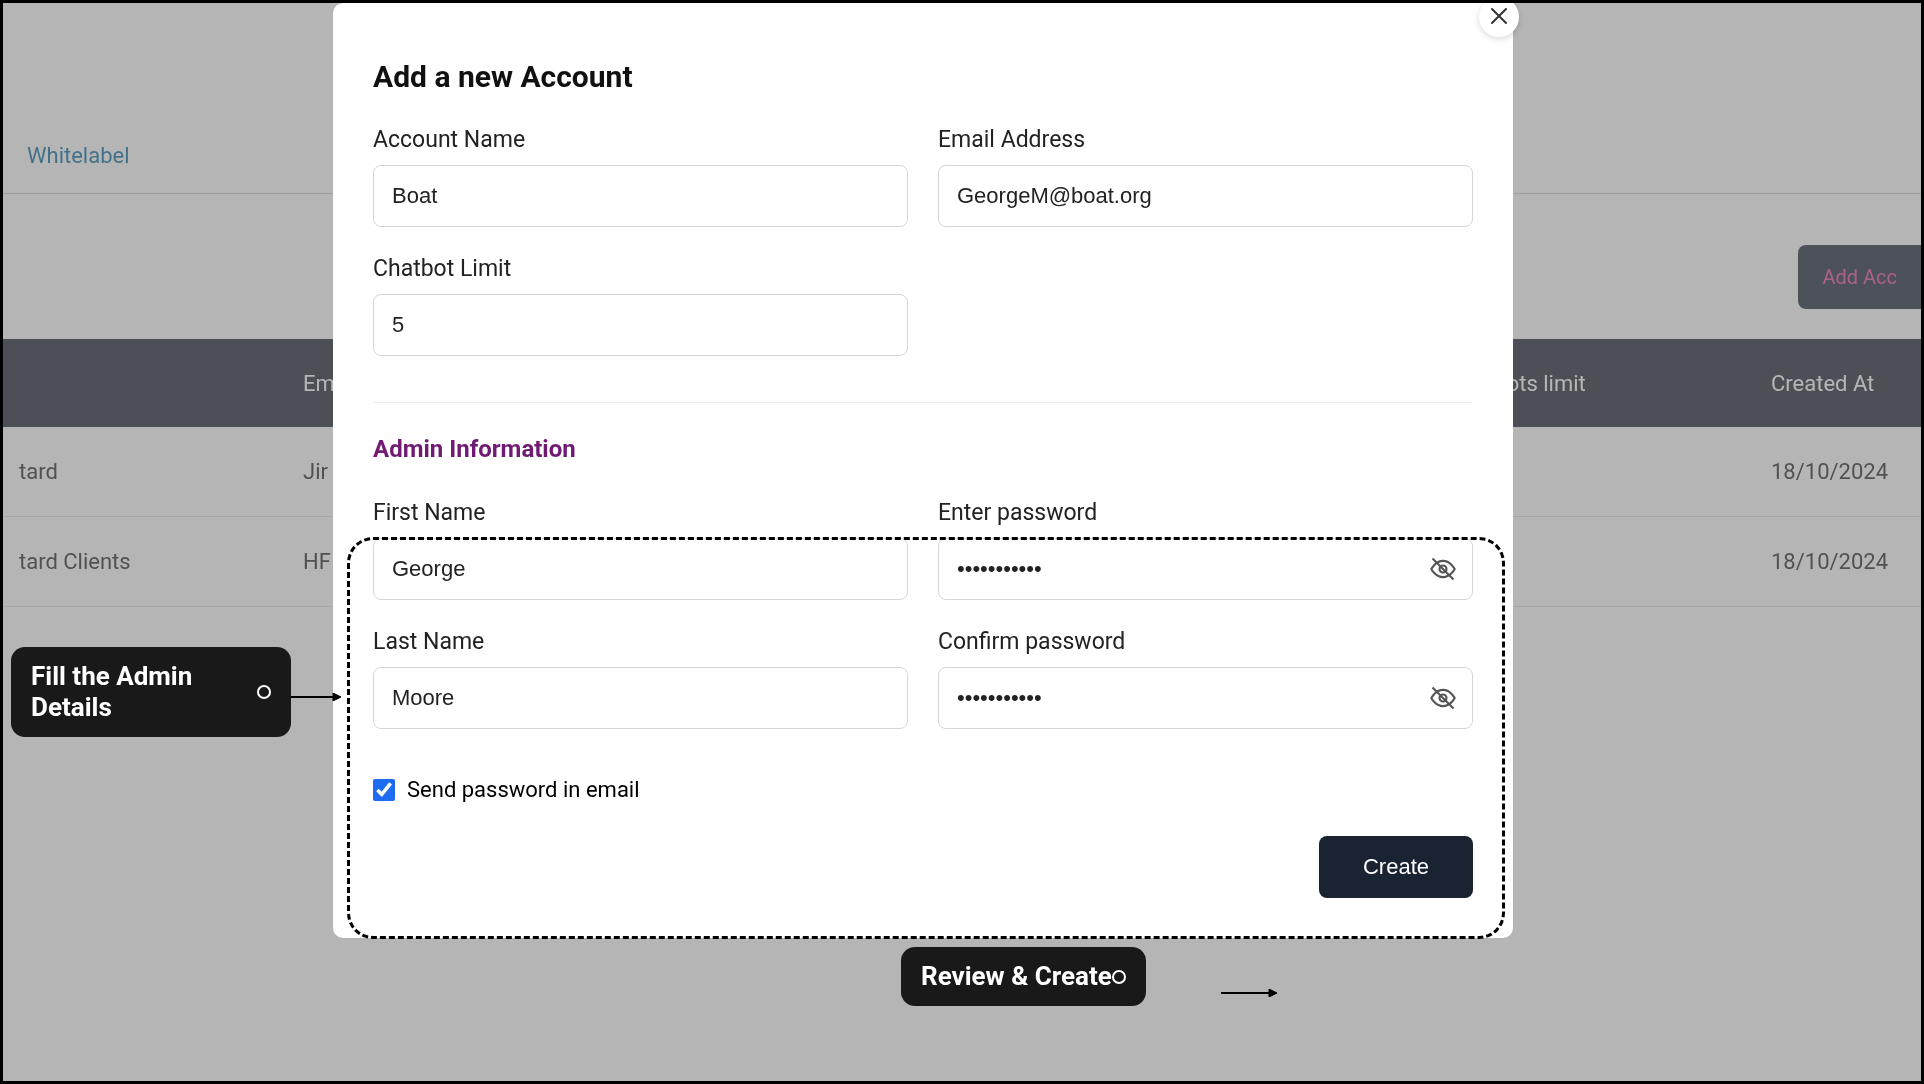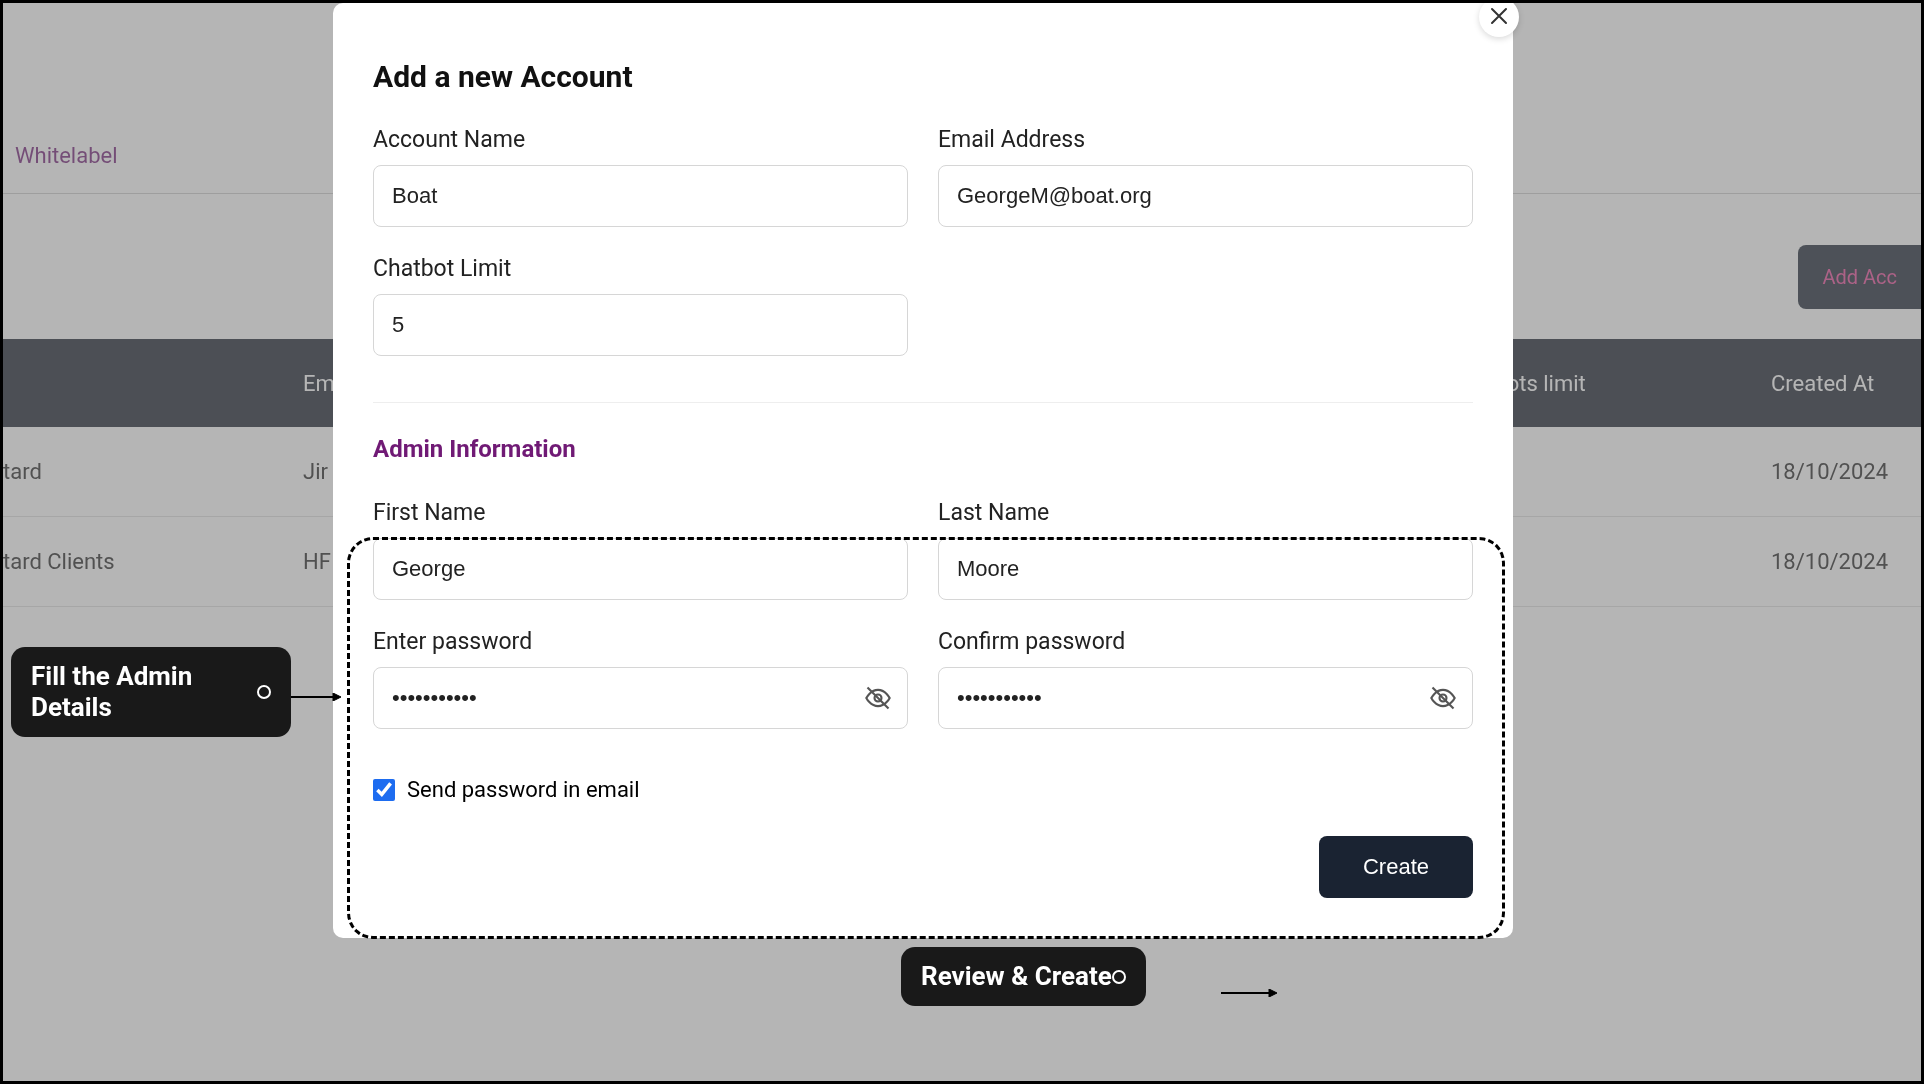--- a/index.html
+++ b/index.html
@@ -15,23 +15,23 @@
   }
   
   .bg {
     position: absolute;
     inset: 0;
     background: #fff;
   }
   .bg-whitelabel {
     position: absolute;
     left: 0; top: 140px;
-    padding: 0 12px;
-    font-size: 22px;
-    color: #701a75;
+    padding: 0 24px;
+    font-size: 22px;
+    color: #0369a1;
   }
   .bg-divider {
     position: absolute;
     left: 0; right: 0; top: 190px;
     border-top: 1px solid #ccc;
   }
   .bg-add-btn {
     position: absolute;
     right: 0; top: 242px;
     background: #1a2332;
@@ -59,21 +59,21 @@
     left: 0; right: 0;
     height: 90px;
     border-bottom: 1px solid #ddd;
     display: flex;
     align-items: center;
     font-size: 22px;
     color: #222;
   }
   .bg-row-1 { top: 424px; }
   .bg-row-2 { top: 514px; }
-  .bg-td-name { position: absolute; left: 0; }
+  .bg-td-name { position: absolute; left: 16px; }
   .bg-td-em { position: absolute; left: 300px; }
   .bg-td-created { position: absolute; left: 1768px; }
 
   
   .scrim {
     position: absolute;
     inset: 0;
     background: rgba(120,120,120,0.55);
   }
 
@@ -300,38 +300,38 @@
     <div class="hr"></div>
 
     <div class="field full">
       <h2>Admin Information</h2>
     </div>
 
     <div class="field half">
       <label>First Name</label>
       <input type="text" value="George" style="">
     </div>
-    <div class="field half">
-      <label>Last Name</label>
-      <input type="text" value="Moore" style="">
-    </div>
-
     <div class="field half">
       <label>Enter password</label>
       <div class="pw-wrap">
         <input type="password" value="•••••••••••" style="">
         <span class="eye">
           <svg viewBox="0 0 24 24" width="28" height="28">
               <path d="M2 12s3.5-7 10-7 10 7 10 7-3.5 7-10 7S2 12 2 12z" fill="none" stroke="#555" stroke-width="1.8"></path>
               <circle cx="12" cy="12" r="3" fill="none" stroke="#555" stroke-width="1.8"></circle>
               <line x1="3" y1="3" x2="21" y2="21" stroke="#555" stroke-width="1.8"></line>
             </svg>
         </span>
       </div>
     </div>
+
+    <div class="field half">
+      <label>Last Name</label>
+      <input type="text" value="Moore" style="">
+    </div>
     <div class="field half">
       <label>Confirm password</label>
       <div class="pw-wrap">
         <input type="password" value="•••••••••••" style="">
         <span class="eye">
           <svg viewBox="0 0 24 24" width="28" height="28">
               <path d="M2 12s3.5-7 10-7 10 7 10 7-3.5 7-10 7S2 12 2 12z" fill="none" stroke="#555" stroke-width="1.8"></path>
               <circle cx="12" cy="12" r="3" fill="none" stroke="#555" stroke-width="1.8"></circle>
               <line x1="3" y1="3" x2="21" y2="21" stroke="#555" stroke-width="1.8"></line>
             </svg>

